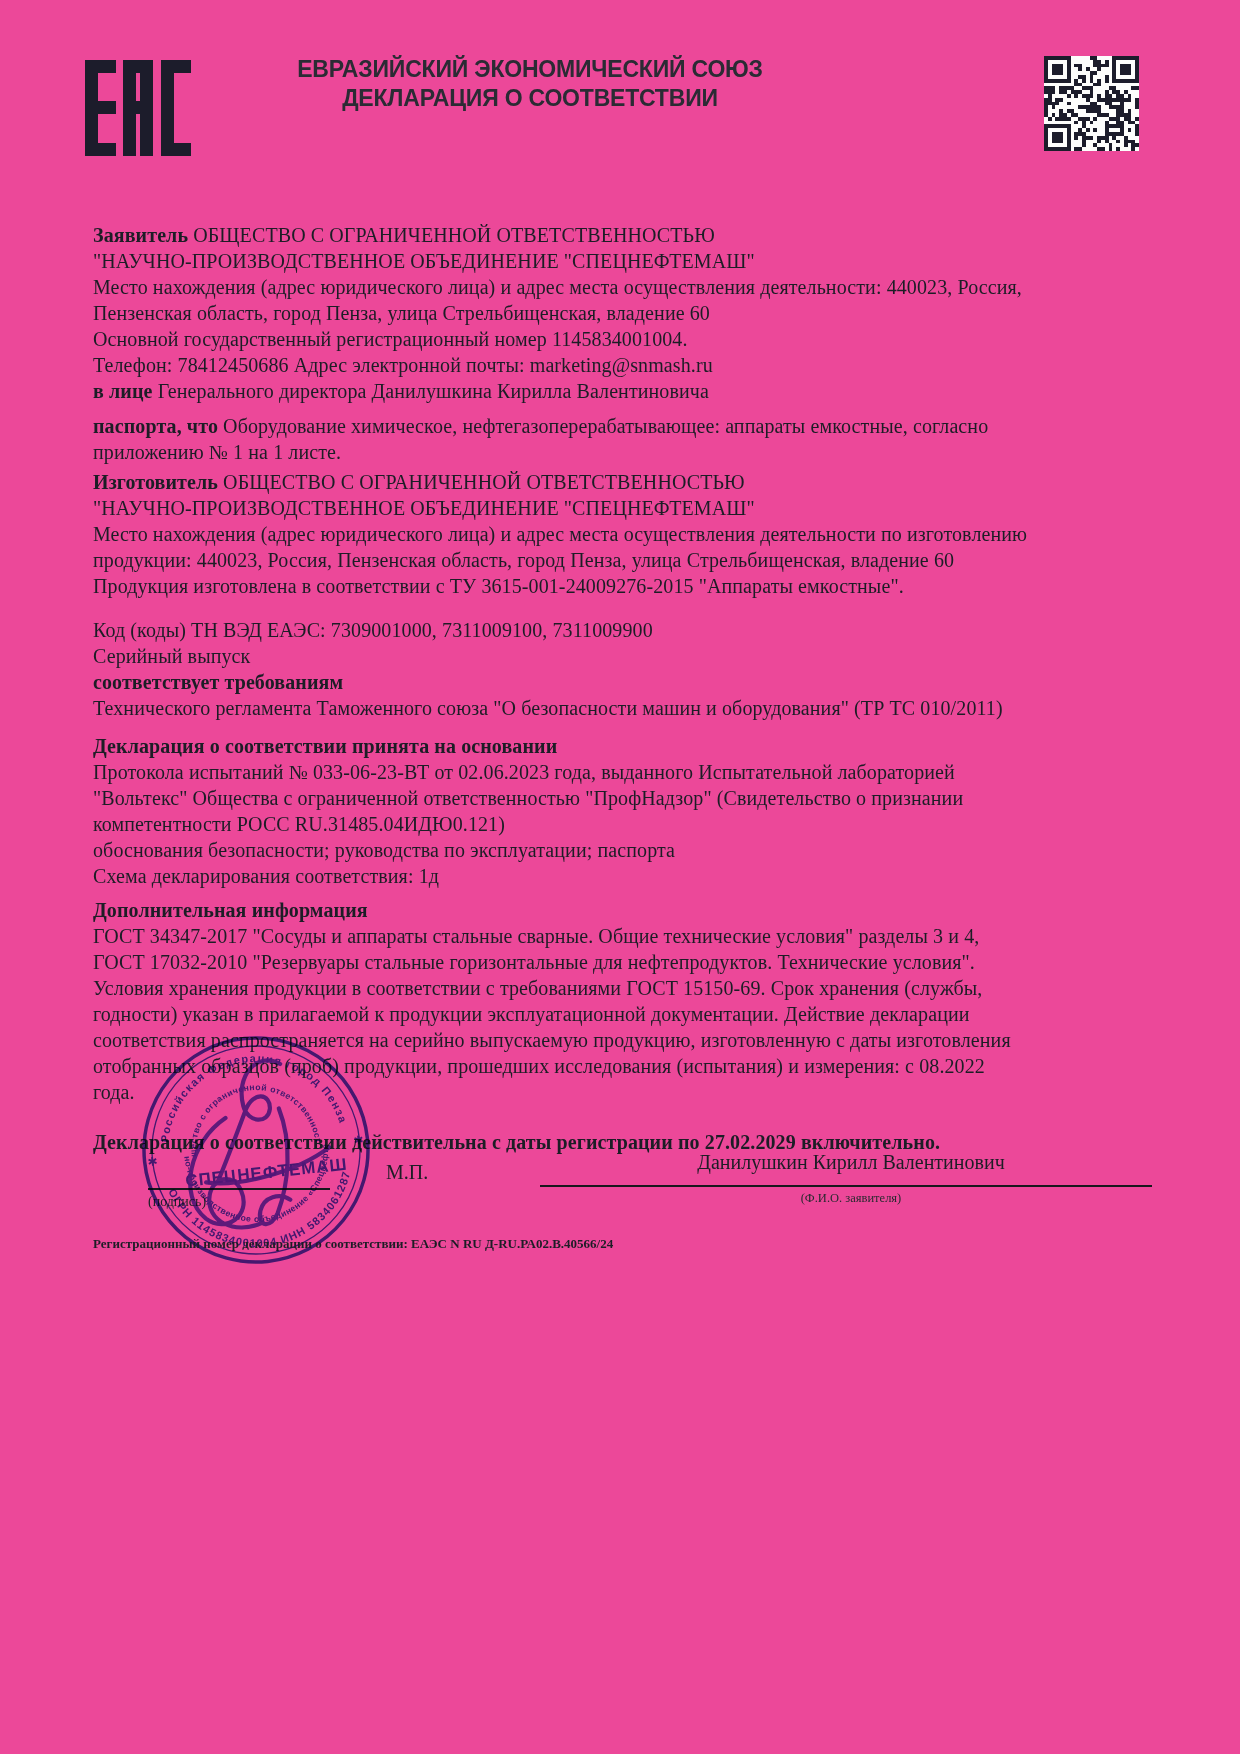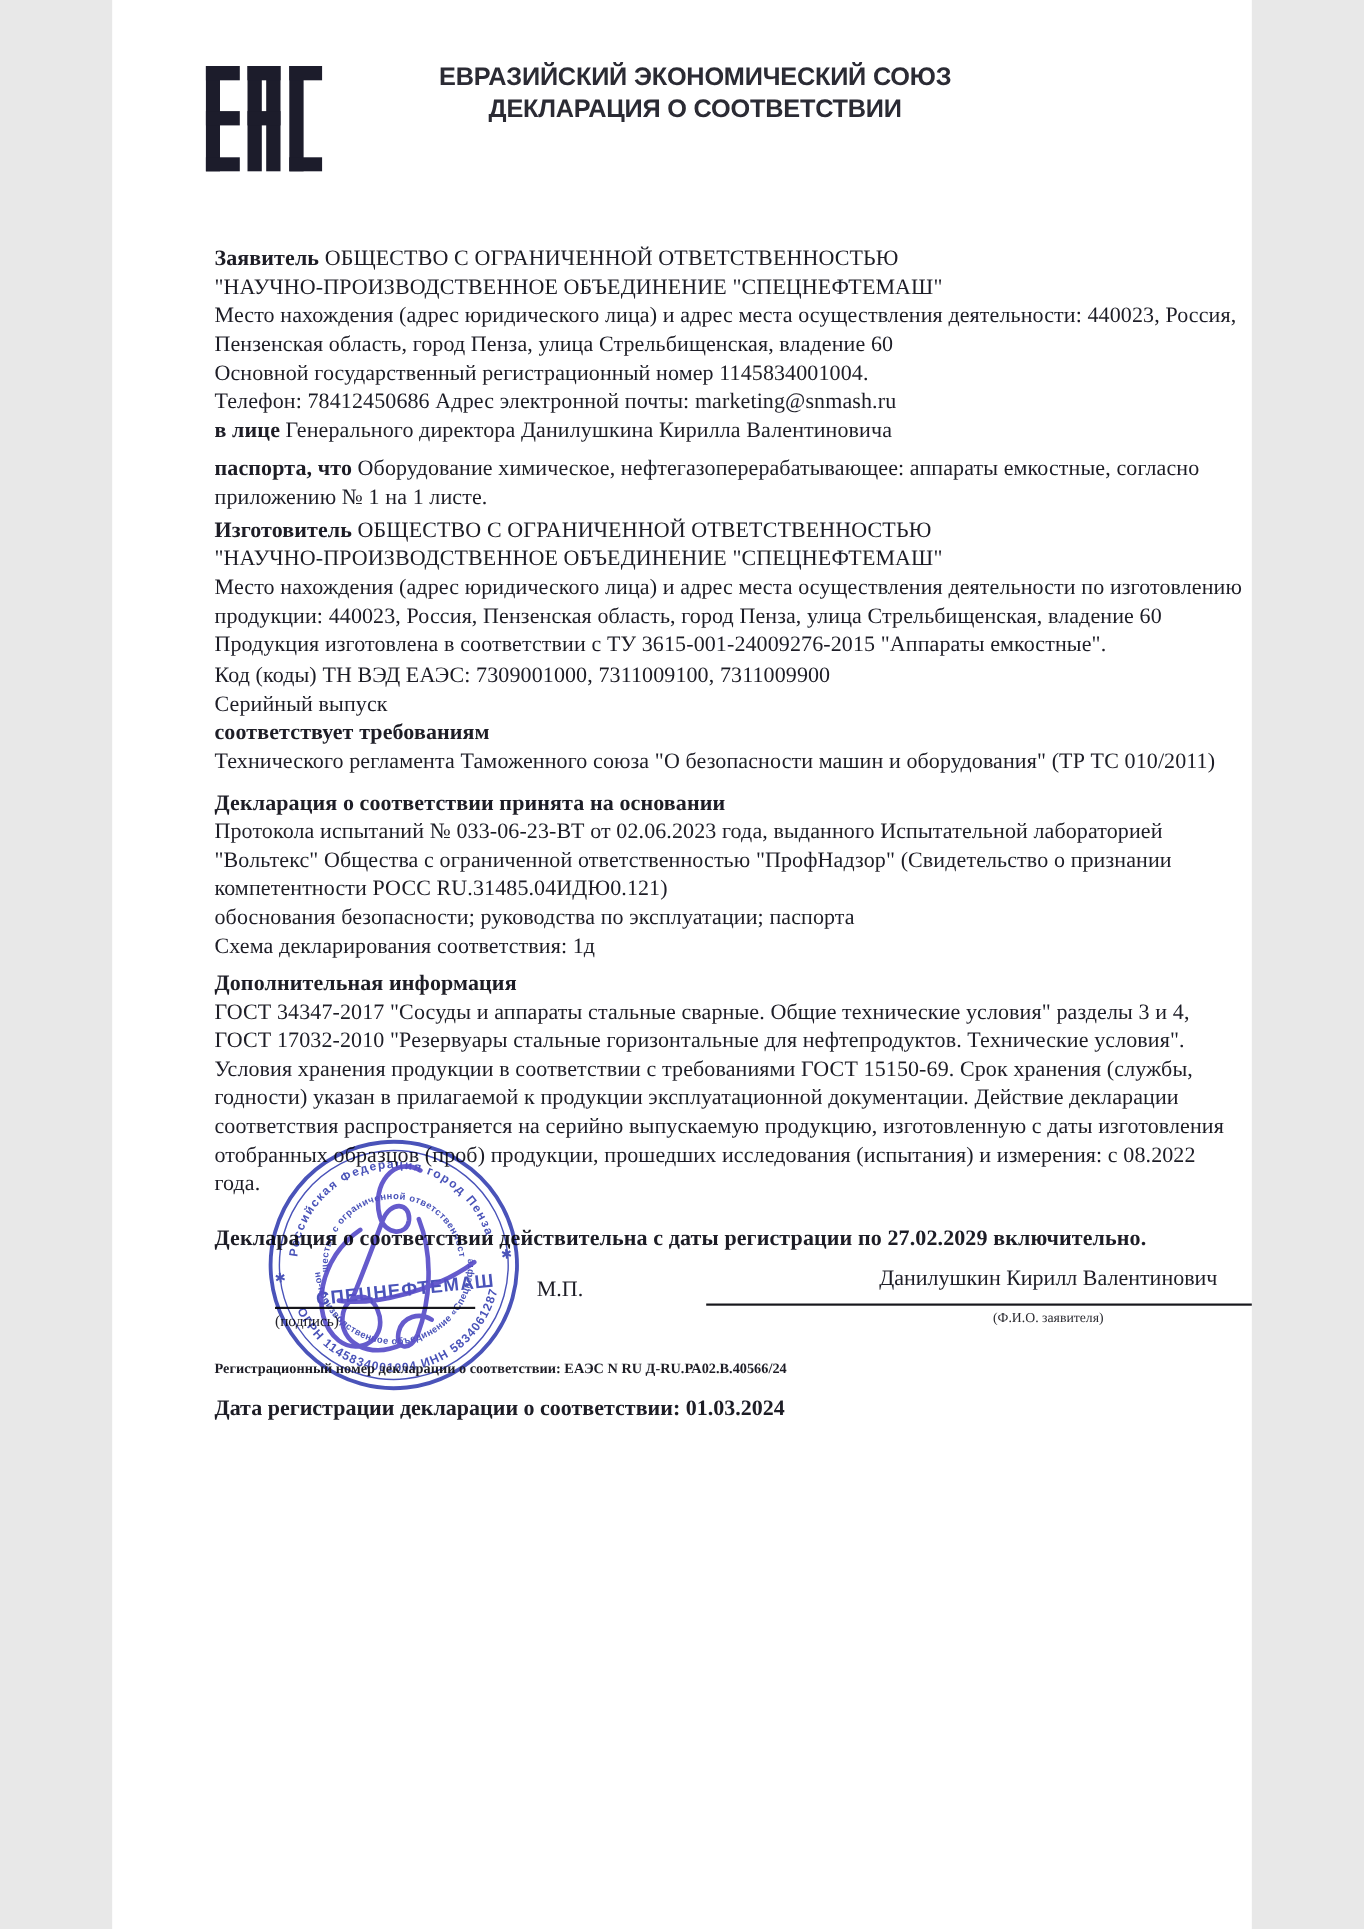--- a/index.html
+++ b/index.html
@@ -1,35 +1,35 @@
 <!DOCTYPE html>
 <html><head>
 <meta charset="utf-8">
 <style>
   html,body{margin:0;padding:0;background:#e8e8e8;}
   .page{
-    position:relative;width:1036px;height:1754px;margin:0 auto;
-    background:#ffffff;overflow:hidden;
+    position:relative;width:1240px;height:1754px;margin:0 auto;
+    background:#ec4899;overflow:hidden;
     font-family:"Liberation Serif","DejaVu Serif",serif;color:#1d1d26;
   }
   
   .eac-logo{position:absolute;left:85px;top:60px;}
   .title{
     position:absolute;left:230px;top:55px;width:600px;text-align:center;
     font-family:"Liberation Sans","DejaVu Sans",sans-serif;
     font-weight:700;font-size:23px;line-height:29px;letter-spacing:-0.2px;color:#2b2b34;
   }
   .qr{position:absolute;left:1044px;top:56px;width:95px;height:95px;}
   
   .doc{position:absolute;left:93px;top:222px;width:1063px;font-size:20px;line-height:26px;letter-spacing:0.1px;}
   .ln{white-space:nowrap;}
   .ln b{font-weight:700;}
   .g-declares{margin-top:9px;}
   .g-manufacturer{margin-top:4px;}
-  .g-codes{margin-top:2px;}
+  .g-codes{margin-top:18px;}
   .g-basis{margin-top:12px;}
   .g-additional{margin-top:8px;}
   .g-validity{margin-top:24px;font-weight:700;}
   .bold-line{font-weight:700;}
   
   .mp{position:absolute;left:386px;top:1161px;font-size:20px;text-align:right;}
   .signer{position:absolute;left:556px;top:1151px;width:590px;text-align:center;font-size:20px;}
   .fio-cap{position:absolute;left:556px;top:1191px;width:590px;text-align:center;font-size:12.5px;color:#2a2a30;}
   .sig-line-right{position:absolute;left:540px;top:1185px;width:612px;border-top:2.5px solid #17171c;}
   .sig-line-left{position:absolute;left:148px;top:1188px;width:182px;border-top:2px solid #17171c;}
@@ -380,15 +380,14 @@
     </g>
     <g fill="none" stroke-width="4.2" stroke-linecap="round" stroke-linejoin="round" opacity="0.92" stroke="#4b3fc4">
       <path d="M156 40 C134 24 110 48 115 78 C118 96 138 98 141 84 C144 68 126 64 117 82 C104 108 92 132 82 150"></path>
       <path d="M96 88 C58 108 40 160 66 186 C84 203 112 188 104 162 C98 142 76 146 72 164 C66 188 92 206 122 196"></path>
       <path d="M150 84 C160 120 152 160 138 188 C130 203 116 200 121 184 C126 170 142 168 152 176"></path>
       <path d="M70 150 C100 158 160 150 196 128"></path>
     </g>
   </svg>
 
   <div class="reg-num">Регистрационный номер декларации о соответствии: ЕАЭС N RU Д-RU.РА02.В.40566/24</div>
-  <div class="reg-date">Дата регистрации декларации о соответствии: 01.03.2024</div>
 
 </div>
 
 </body></html>

